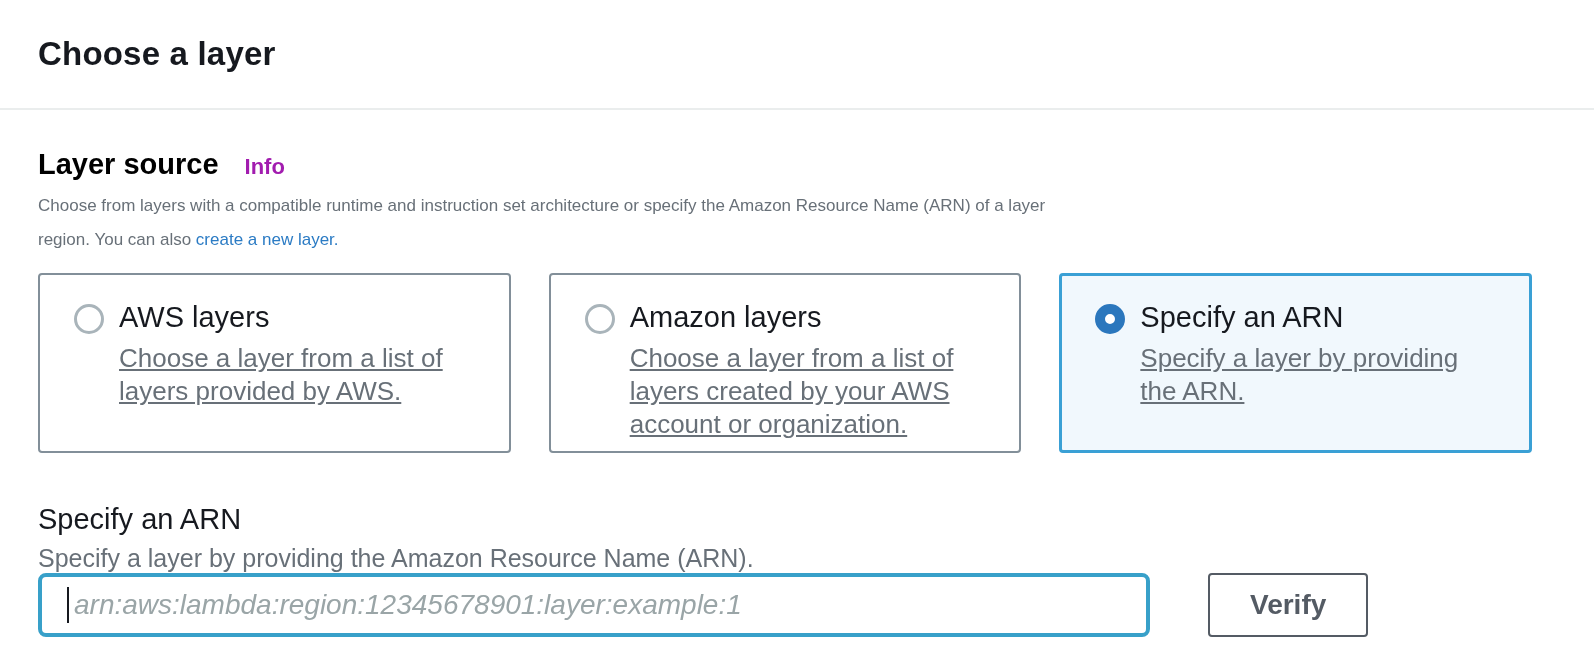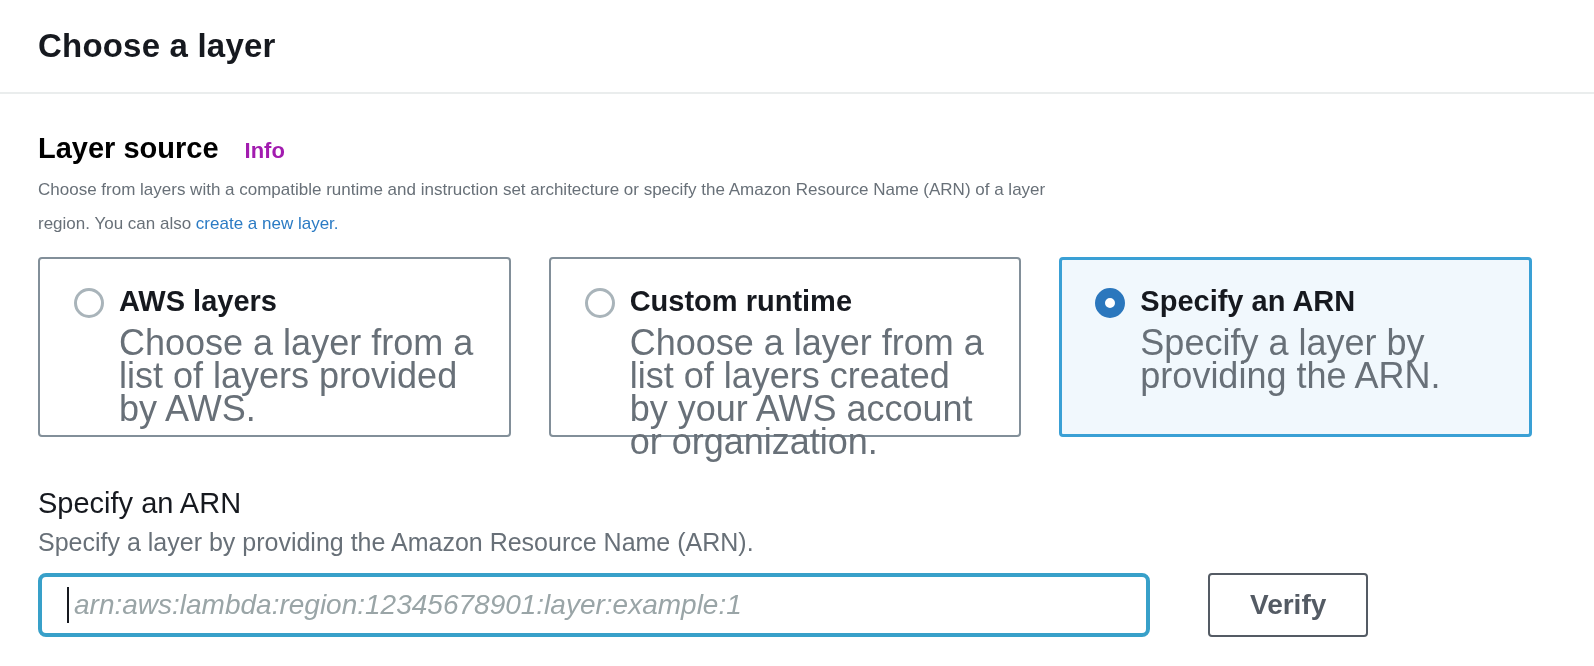--- a/index.html
+++ b/index.html
@@ -5,21 +5,21 @@
   * { margin: 0; padding: 0; box-sizing: border-box; }
   html, body {
     width: 1594px; height: 666px;
     background: #ffffff;
     font-family: "Liberation Sans", sans-serif;
     color: #16191f;
     overflow: hidden;
   }
   
   .panel-header {
-    height: 94px;
+    height: 110px;
     display: flex; align-items: center;
     padding-left: 38px;
     background: #ffffff;
     border-bottom: 2px solid #eaeded;
   }
   .panel-header h1 {
     font-size: 33px;
     font-weight: 700;
     letter-spacing: 0.2px;
   }
@@ -67,31 +67,32 @@
     border: 3px solid #a9b4ba;
     background: #ffffff;
     flex: 0 0 auto;
     margin-top: 3px;
   }
   .radio.checked {
     border: 10px solid #2b77bd;
   }
   .tile-text { margin-left: 15px; }
   .tile-title {
-    font-size: 29px; font-weight: 700; color: #16191f;
+    font-size: 29px; font-weight: 400; color: #16191f;
     margin-bottom: 8px;
   }
   .tile-desc {
-    font-size: 36px; line-height: 33px; color: #687078;
+    font-size: 26px; line-height: 33px; color: #687078;
     max-width: 360px;
+    text-decoration: underline;
   }
 
   
   .arn-title { font-size: 29px; font-weight: 400; margin-bottom: 8px; }
-  .arn-desc { font-size: 25px; color: #687078; margin-bottom: 16px; }
+  .arn-desc { font-size: 25px; color: #687078; }
   .arn-row { display: flex; align-items: flex-start; }
   .arn-input-wrap {
     position: relative;
     width: 1112px; height: 64px;
   }
   .arn-input {
     width: 100%; height: 100%;
     border: 4px solid #38a0c9;
     border-radius: 8px;
     padding: 0 24px 0 32px;
@@ -151,21 +152,21 @@
       <span class="radio"></span>
       <div class="tile-text">
         <div class="tile-title">AWS layers</div>
         <div class="tile-desc">Choose a layer from a list of layers provided by AWS.</div>
       </div>
     </div>
 
     <div class="tile">
       <span class="radio"></span>
       <div class="tile-text">
-        <div class="tile-title">Custom runtime</div>
+        <div class="tile-title">Amazon layers</div>
         <div class="tile-desc">Choose a layer from a list of layers created by your AWS account or organization.</div>
       </div>
     </div>
 
     <div class="tile selected">
       <span class="radio checked"></span>
       <div class="tile-text">
         <div class="tile-title">Specify an ARN</div>
         <div class="tile-desc">Specify a layer by providing the ARN.</div>
       </div>

